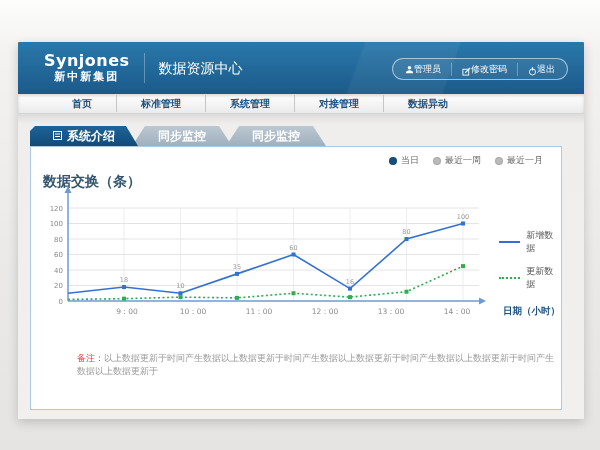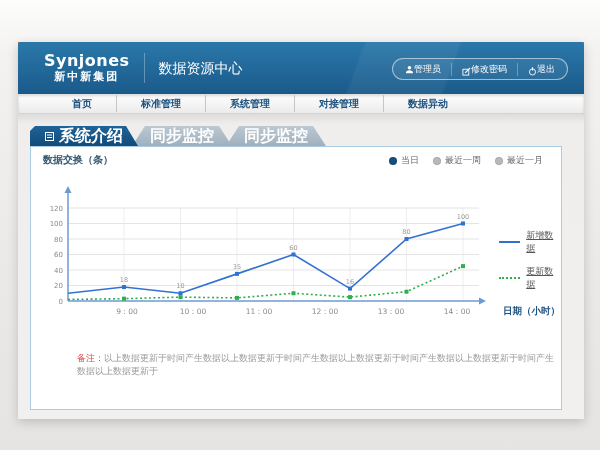--- a/index.html
+++ b/index.html
@@ -45,45 +45,45 @@
   }
   .nav-item{font-size:10px;font-weight:bold;color:#1c5180;padding:2px 24px;cursor:pointer;line-height:13px;}
   .nav-item + .nav-item{border-left:1px solid #c6c6c6;}
   
   .content{
     position:absolute;top:72px;left:0;right:0;bottom:0;
     background:linear-gradient(180deg,#dddcdb 0,#efeeed 10px,#f1f0ef 100%);
   }
   .tabs{position:absolute;left:12px;top:12px;display:flex;align-items:flex-end;height:20px;}
   .tab{
-    height:20px;line-height:20px;font-size:16px;font-weight:bold;color:#fff;
+    height:20px;line-height:20px;font-size:12px;font-weight:bold;color:#fff;
     display:flex;align-items:center;justify-content:center;gap:5px;cursor:pointer;
   }
   .tab.active{
     width:108px;background:linear-gradient(180deg,#1e6397,#114b7a);z-index:3;
     clip-path:polygon(0 20px,0 5px,5px 0,96px 0,108px 20px);
   }
   .tab.inactive{
     width:100px;margin-left:-6px;background:linear-gradient(180deg,#bcc8d2,#9fb0bd);
     clip-path:polygon(0 20px,13px 0,87px 0,100px 20px);z-index:1;
   }
   .panel{
     position:absolute;left:12px;top:32px;width:532px;height:264px;box-sizing:border-box;
     background:#fff;border:1px solid #a9cbe4;
   }
   
   .radios{position:absolute;top:7px;right:18px;display:flex;gap:14px;align-items:center;z-index:2;}
   .radio{display:flex;align-items:center;gap:4px;font-size:9px;color:#666;cursor:pointer;}
   .radio .dot{width:8px;height:8px;border-radius:50%;background:#b9b9b9;box-shadow:inset 0 0 0 1px rgba(0,0,0,.08);}
   .radio.selected .dot{background:#174f7c;}
-  .y-title{position:absolute;left:12px;top:6px;font-size:10px;font-weight:bold;color:#33566e;}
+  .y-title{position:absolute;left:12px;top:26px;font-size:14px;font-weight:bold;color:#33566e;}
   .x-title{position:absolute;left:472px;top:158px;font-size:9.5px;font-weight:bold;color:#1c5180;}
   .chart-svg{position:absolute;left:0;top:0;pointer-events:none;}
   .legend{position:absolute;left:468px;top:82px;}
-  .legend-item{display:flex;align-items:center;gap:6px;font-size:9px;color:#555;margin-bottom:10px;cursor:pointer;text-decoration:underline;}
+  .legend-item{display:flex;align-items:center;gap:6px;font-size:9px;color:#555;margin-bottom:10px;cursor:pointer;}
   .legend-item .sample{width:22px;height:0;border-top:2px solid #3370d4;}
   .legend-item.dotted .sample{border-top:2px dotted #2fae4d;}
   .note{position:absolute;left:46px;top:205px;font-size:9px;color:#9a9a9a;width:480px;line-height:1.4;}
   .note .note-label{color:#e04040;}
 </style>
 </head>
 <body>
 
 <div class="app">
 

